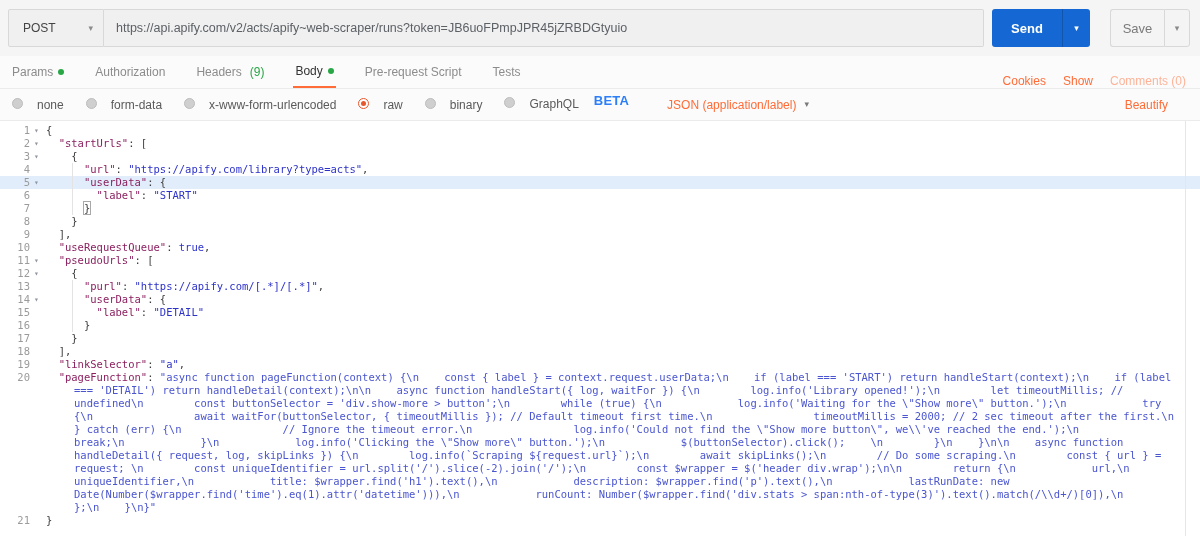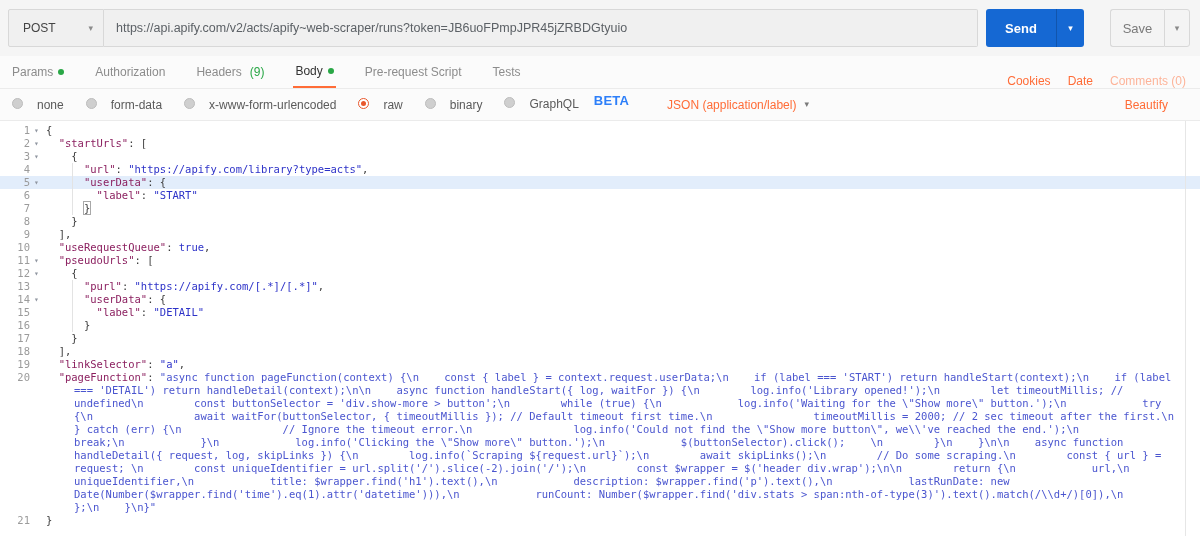--- a/index.html
+++ b/index.html
@@ -15,21 +15,21 @@
   .caret { color:#8c8c8c; font-size:9px; line-height:1; }
   .url { flex:1; height:38px; background:#f0f0f0; border:1px solid #d8d8d8; border-left:none;
          border-radius:0 2px 2px 0; padding:0 12px; font-size:12.5px; color:#5c6166;
          font-family:"Liberation Sans", sans-serif; outline:none; }
   .send-group { display:flex; margin-left:8px; }
   .btn { height:38px; border:none; cursor:pointer; font-family:inherit; }
   .send-main { width:70px; background:#1568d3; color:#fff; font-size:13px; font-weight:bold;
                border-radius:3px 0 0 3px; }
   .send-caret { width:28px; background:#1568d3; color:#fff; border-radius:0 3px 3px 0;
                 border-left:1px solid rgba(0,0,0,.18); font-size:9px; }
-  .save-group { display:flex; margin-left:26px;border-radius:19px; }
+  .save-group { display:flex; margin-left:20px;border-radius:19px; }
   .save-main { width:54px; background:#f4f4f4; border:1px solid #d8d8d8; border-right:none;
                color:#7a7a7a; font-size:13px; border-radius:3px 0 0 3px; }
   .save-caret { width:26px; background:#f4f4f4; border:1px solid #d8d8d8; color:#8a8a8a;
                 font-size:9px; border-radius:0 3px 3px 0; }
 
   
   .tabs { display:flex; align-items:flex-end; height:33px; padding:0 10px; border-bottom:1px solid #ebebeb;
           background:#fbfbfb; flex:none; }
   .tab { display:flex; align-items:center; gap:5px; margin-right:27px; font-size:12px; color:#8c8c8c;
          height:33px; cursor:pointer; padding:0 2px; }
@@ -109,21 +109,21 @@
       <span class="dot"></span>
     </div>
     <div class="tab">
       <span>Pre-request Script</span>
     </div>
     <div class="tab">
       <span>Tests</span>
     </div>
     <div class="tabs-right">
       <span class="link-orange">Cookies</span>
-      <span class="link-orange">Date</span>
+      <span class="link-orange">Show</span>
       <span class="link-orange muted">Comments (0)</span>
     </div>
   </div>
 
   <div class="bodybar">
     <label class="radio">
       <span class="rb"></span>
       <span>none</span>
     </label>
     <label class="radio">

